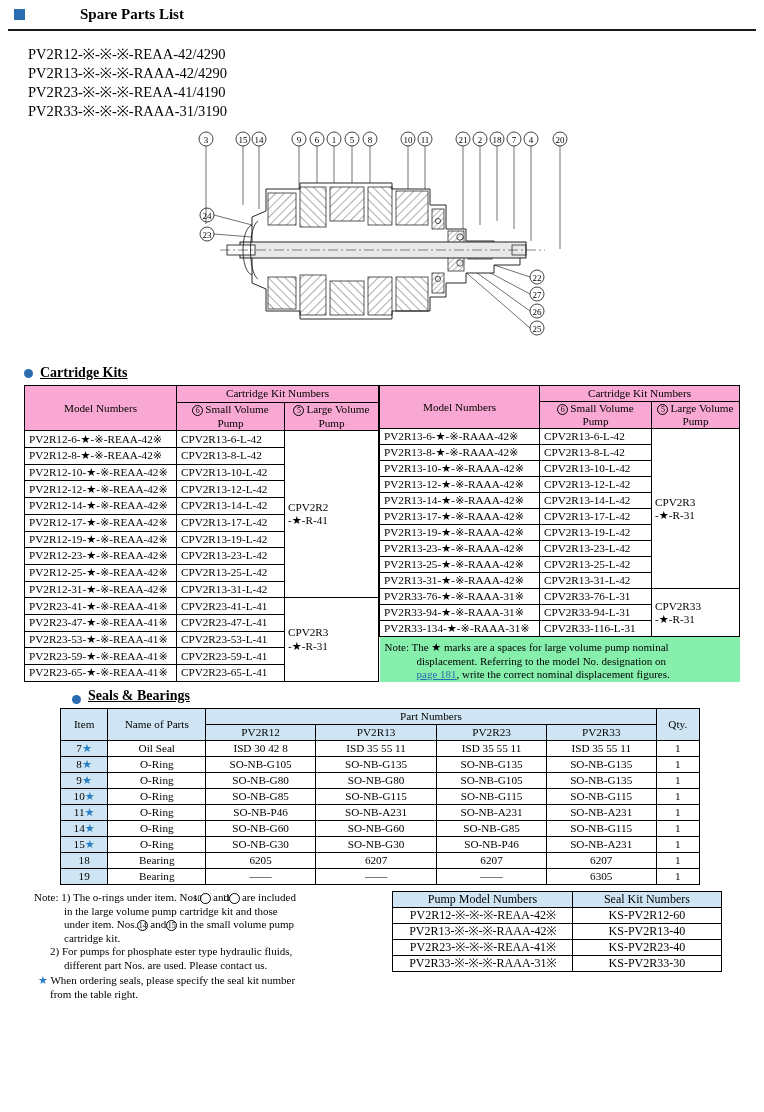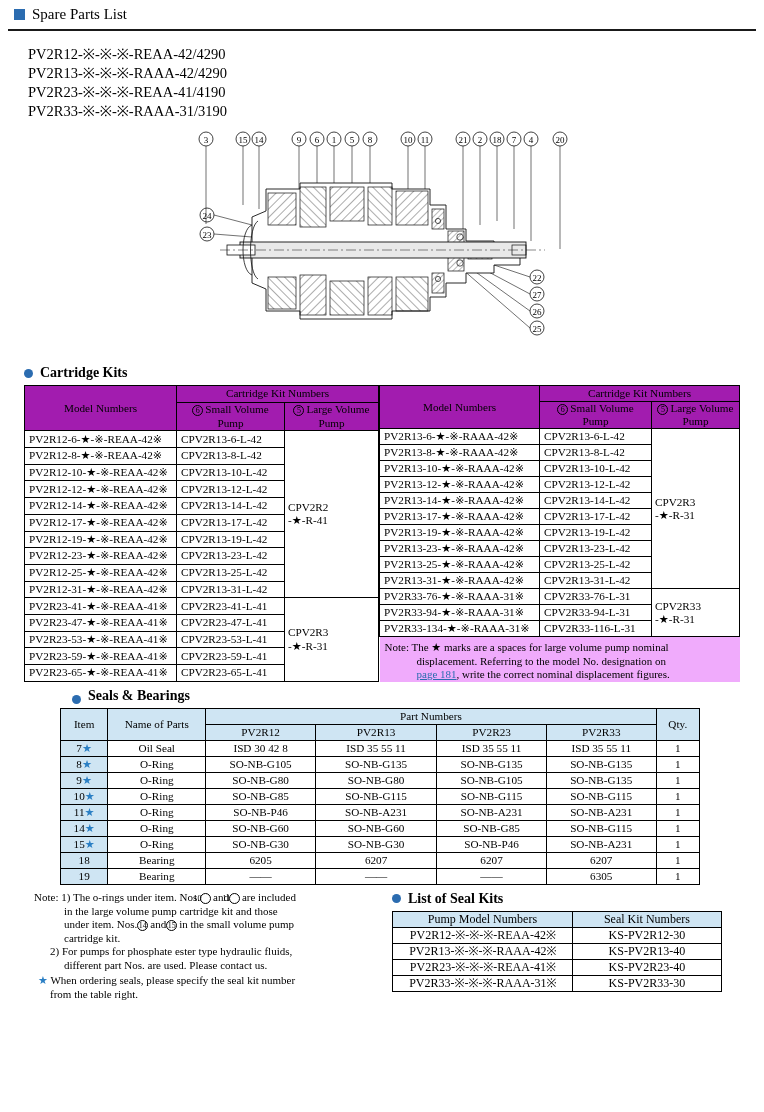--- a/index.html
+++ b/index.html
@@ -15,56 +15,56 @@
   
   .header {
     display: flex; align-items: center;
     border-bottom: 2px solid #1a1a1a;
     padding: 4px 6px 6px 6px;
     margin: 2px 8px 0 8px;
   }
   .header .sq {
     width: 11px; height: 11px; background: #2b6cb0; margin-right: 7px;
   }
-  .header .title { font-size: 15px; font-weight: normal; font-family: "Liberation Serif", serif; }
+  .header .title { font-size: 15px; font-weight: bold; font-family: "Liberation Serif", serif; margin-left: 48px; }
 
   
   .models { margin: 14px 0 0 28px; }
   .models div { font-size: 14.5px; line-height: 19px; font-family: "Liberation Serif", serif; }
 
   
   .diagram { position: relative; height: 230px; margin-top: 8px; }
   .diagram svg { position: absolute; left: 0; top: 0; }
 
   
   .sec-head { display: flex; align-items: center; margin: 6px 0 4px 24px; }
   .sec-head .dot {
     width: 9px; height: 9px; border-radius: 50%; background: #2b6cb0; margin-right: 7px;
   }
-  .sec-head .txt { font-size: 14px; font-weight: bold; }
+  .sec-head .txt { font-size: 14px; font-weight: bold; text-decoration: underline; }
 
   .sec-head.sub { margin-left: 72px; align-items: flex-end; }
 
   
   table { border-collapse: collapse; font-family: "Liberation Serif", serif; }
   .tbl { border: 1px solid #000; }
   .tbl th, .tbl td {
     border: 1px solid #000; padding: 1px 3px;
     font-size: 11.2px; text-align: center; vertical-align: middle;
     line-height: 13px;
   }
   .hdr { background: #cfe5f3; font-weight: normal; }
 
   
   .cart-wrap { display: flex; margin: 0 0 0 24px; width: 718px; }
   .cart-left, .cart-right { border-collapse: collapse; }
   .cart-left td, .cart-left th, .cart-right td, .cart-right th {
     border: 1px solid #000; font-size: 11.2px; line-height: 13.2px; padding: 0 3px; height: 16px;
   }
-  .cart-left th, .cart-right th { background: #a21caf; font-weight: normal; }
+  .cart-left th, .cart-right th { background: #f9a8d4; font-weight: normal; }
   .model-cell { text-align: left; padding-left: 4px !important; white-space: nowrap; }
   .pn-cell { text-align: left; padding-left: 4px !important; white-space: nowrap; }
   .star { color: #2b7fc4; }
   .circ {
     display: inline-block; border: 1px solid #000; border-radius: 50%;
     width: 11px; height: 11px; line-height: 10px; font-size: 8px; text-align: center;
     vertical-align: middle; margin-right: 2px;
   }
   .note-cart {
     font-size: 11px; line-height: 13.5px; text-align: justify; padding: 4px 4px 0 2px;
@@ -424,21 +424,21 @@
       <tr>
         <td class="model-cell">PV2R33-94-★-※-RAAA-31※</td>
         <td class="pn-cell">CPV2R33-94-L-31</td>
       </tr>
       <tr>
         <td class="model-cell">PV2R33-134-★-※-RAAA-31※</td>
         <td class="pn-cell">CPV2R33-116-L-31</td>
       </tr>
 
       <tr>
-        <td colspan="3" style="border:none; background:#f0abfc; vertical-align:top;">
+        <td colspan="3" style="border:none; background:#86efac; vertical-align:top;">
           <div class="note-cart">
             <span class="lbl">Note:</span>
             <span>The ★ marks are a spaces for large volume pump nominal</span><br>
             <span style="display:inline-block;width:32px"></span><span>displacement.  Referring  to  the  model  No.  designation  on</span><br>
             <span style="display:inline-block;width:32px"></span><a class="link" href="#">page 181</a><span>, write the correct nominal displacement figures.</span>
           </div>
         </td>
       </tr>
     </tbody>
       </table>
@@ -569,33 +569,29 @@
       </p>
       <p class="indent2">different part Nos. are used.  Please contact us.</p>
       <p class="indent3" style="margin-top:2px">
         <span class="star">★</span>
         <span>When ordering seals, please specify the seal kit number</span>
       </p>
       <p style="padding-left:26px">from the table right.</p>
     </div>
 
     <div class="sealkit">
-      <div class="sec-head" style="margin:0 0 4px 0">
-        <span class="dot"></span>
-        <span class="txt">List of Seal Kits</span>
-      </div>
       <table class="tbl">
         <tbody>
             <tr>
           <th class="hdr" style="width:180px">Pump Model Numbers</th>
           <th class="hdr" style="width:150px">Seal Kit Numbers</th>
         </tr>
         <tr>
           <td class="model-cell">PV2R12-※-※-※-REAA-42※</td>
-          <td>KS-PV2R12-30</td>
+          <td>KS-PV2R12-60</td>
         </tr>
         <tr>
           <td class="model-cell">PV2R13-※-※-※-RAAA-42※</td>
           <td>KS-PV2R13-40</td>
         </tr>
         <tr>
           <td class="model-cell">PV2R23-※-※-※-REAA-41※</td>
           <td>KS-PV2R23-40</td>
         </tr>
         <tr>

